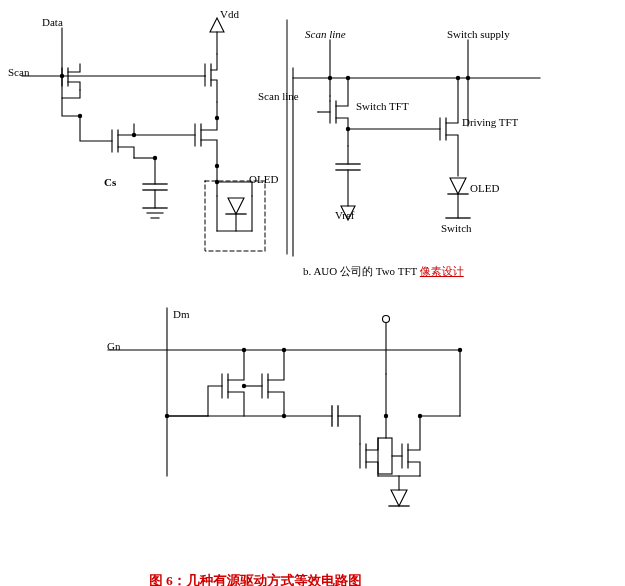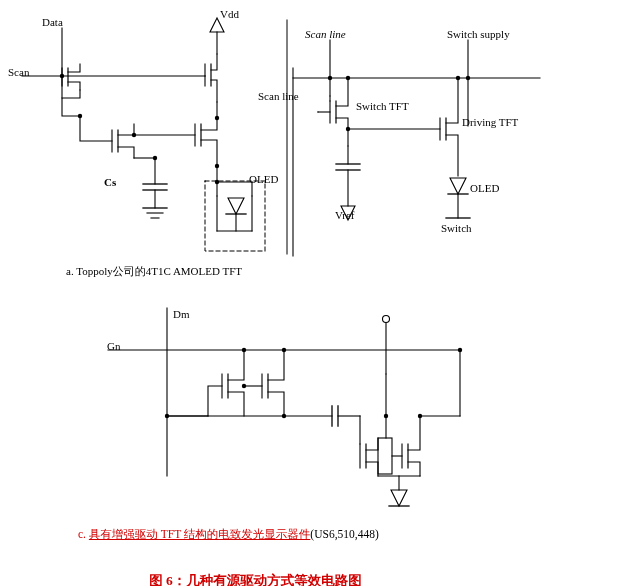--- a/index.html
+++ b/index.html
@@ -247,33 +247,32 @@
       <circle cx="460" cy="344" r="2.2" fill="#000" stroke="none"></circle>
       <circle cx="420" cy="410" r="2.2" fill="#000" stroke="none"></circle>
     </g>
   </svg>
 
   <div class="lbl" style="left:42px; top:10px;">Data</div>
   <div class="lbl" style="left:8px; top:60px;">Scan</div>
   <div class="lbl" style="left:220px; top:2px;text-align:center;">Vdd</div>
   <div class="lbl" style="left:104px; top:170px;font-weight:bold;">Cs</div>
   <div class="lbl" style="left:249px; top:167px;">OLED</div>
-  <div class="lbl cap-a" style="left:66px; top:259px;">a. Toppoly公司的4T1C AMOLED TFT</div>
 
   <div class="lbl" style="left:305px; top:22px;font-style:italic;">Scan line</div>
   <div class="lbl" style="left:447px; top:22px;">Switch supply</div>
   <div class="lbl" style="left:258px; top:84px;">Scan line</div>
   <div class="lbl" style="left:356px; top:94px;">Switch TFT</div>
   <div class="lbl" style="left:462px; top:110px;">Driving TFT</div>
   <div class="lbl" style="left:470px; top:176px;">OLED</div>
   <div class="lbl" style="left:335px; top:203px;">Vref</div>
   <div class="lbl" style="left:441px; top:216px;">Switch</div>
+  <div class="lbl cap-b" style="left:303px; top:259px;">
+    <span>b. AUO 公司的 Two TFT </span><span class="red-underline">像素设计</span>
+  </div>
 
   <div class="lbl" style="left:173px; top:302px;">Dm</div>
   <div class="lbl" style="left:107px; top:334px;">Gn</div>
 
-  <div class="lbl cap-c" style="left:78px; top:522px;">
-    <span class="red">c. </span><span class="red-underline">具有增强驱动 TFT 结构的电致发光显示器件</span><span>(US6,510,448)</span>
-  </div>
 
   <div class="title" style="top:566px;">图 6：几种有源驱动方式等效电路图</div>
 
 </div>
 
 </body></html>

